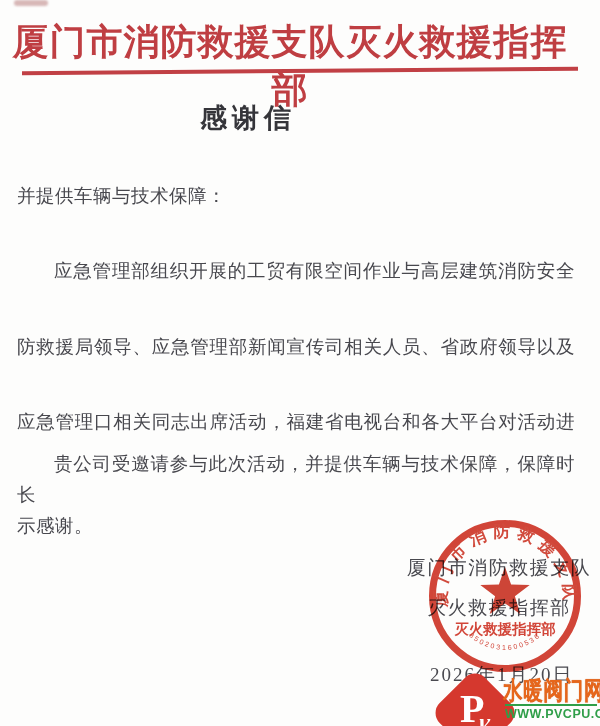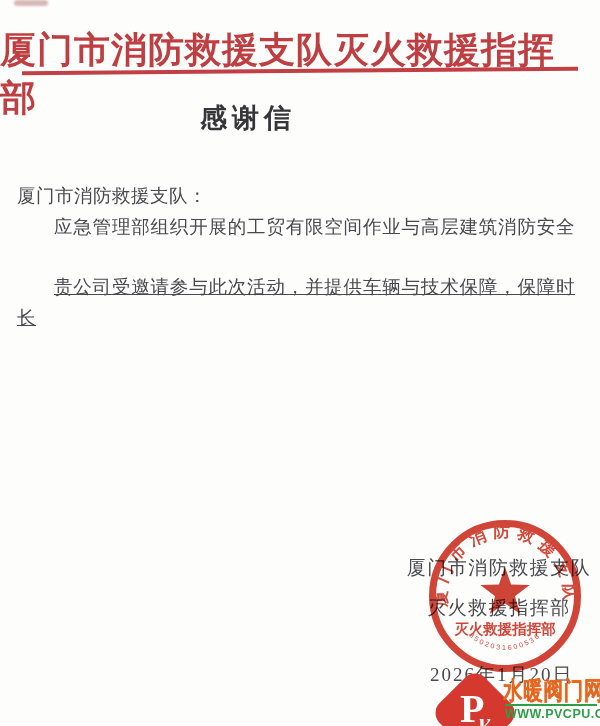--- a/index.html
+++ b/index.html
@@ -6,34 +6,34 @@
   body{
     width:600px;height:726px;position:relative;overflow:hidden;
     background:#fdfdfc;
     font-family:"Liberation Serif","DejaVu Serif",serif;
     color:#48484e;
   }
   
   .scan-artifact{position:absolute;left:14px;top:0;width:34px;height:6px;
     background:rgba(155,70,70,.38);border-radius:3px;filter:blur(1px);}
   
-  .letterhead{position:absolute;left:0;top:18px;width:580px;text-align:left;
-    font-size:36px;font-weight:bold;letter-spacing:1px;color:#bf3e42;line-height:48px;margin-top:8px;}
+  .letterhead{position:absolute;left:0;top:18px;width:580px;text-align:center;
+    font-size:36px;font-weight:bold;letter-spacing:1px;color:#bf3e42;line-height:48px;}
   .letterhead-rule{position:absolute;left:22px;top:69px;width:556px;height:4px;
     background:#c14045;transform:rotate(-0.45deg);}
   
   .letter-title{position:absolute;left:0;top:99px;width:600px;text-align:center;
     transform:translateX(-52px);
     font-size:27px;font-weight:bold;letter-spacing:5px;color:#35353a;line-height:38px;}
   
   .letter-body{position:absolute;left:17px;top:181px;width:558px;}
   .bodyline{font-size:18.5px;line-height:31.4px;letter-spacing:.5px;}
   .indent{text-indent:2em;}
-  .fill{text-align:justify;text-align-last:justify;}
-  .para-gap{margin-top:28px;text-decoration:underline;}
+  .fill{text-align:justify;text-align-last:justify;margin-top:44px;}
+  .para-gap{margin-top:10px;}
   
   .sig-block{position:absolute;left:394px;top:556px;width:210px;text-align:center;}
   .sig-line1{font-size:19px;letter-spacing:1.5px;line-height:24px;}
   .sig-line2{font-size:19px;letter-spacing:1.5px;line-height:24px;margin-top:16px;}
   .sig-date{position:absolute;left:430px;top:662px;font-size:19px;letter-spacing:2px;color:#4a4a50;}
   
   .stamp{position:absolute;left:425px;top:516px;width:160px;height:160px;
     mix-blend-mode:multiply;opacity:.92;}
   
   .wm-diamond{position:absolute;left:443px;top:681px;width:64px;height:64px;
@@ -57,23 +57,26 @@
 <body>
 
 <div class="scan-artifact"></div>
 
 <div class="letterhead">厦门市消防救援支队灭火救援指挥部</div>
 <div class="letterhead-rule"></div>
 
 <div class="letter-title">感谢信</div>
 
 <div class="letter-body">
-  <div class="bodyline">厦门市消防救援支队：</div>
+  <div class="bodyline">并提供车辆与技术保障：</div>
   <div class="bodyline indent fill">应急管理部组织开展的工贸有限空间作业与高层建筑消防安全</div>
+  <div class="bodyline fill">防救援局领导、应急管理部新闻宣传司相关人员、省政府领导以及</div>
+  <div class="bodyline fill">应急管理口相关同志出席活动，福建省电视台和各大平台对活动进</div>
   <div class="bodyline indent fill para-gap">贵公司受邀请参与此次活动，并提供车辆与技术保障，保障时长</div>
+  <div class="bodyline">示感谢。</div>
 </div>
 
 <div class="sig-block">
   <div class="sig-line1">厦门市消防救援支队</div>
   <div class="sig-line2">灭火救援指挥部</div>
 </div>
 <div class="sig-date">2026年1月20日</div>
 
 <svg class="stamp" viewBox="0 0 160 160" xmlns="http://www.w3.org/2000/svg">
   <circle cx="80" cy="80" r="72.5" fill="none" stroke="#d03527" stroke-width="7"></circle>

